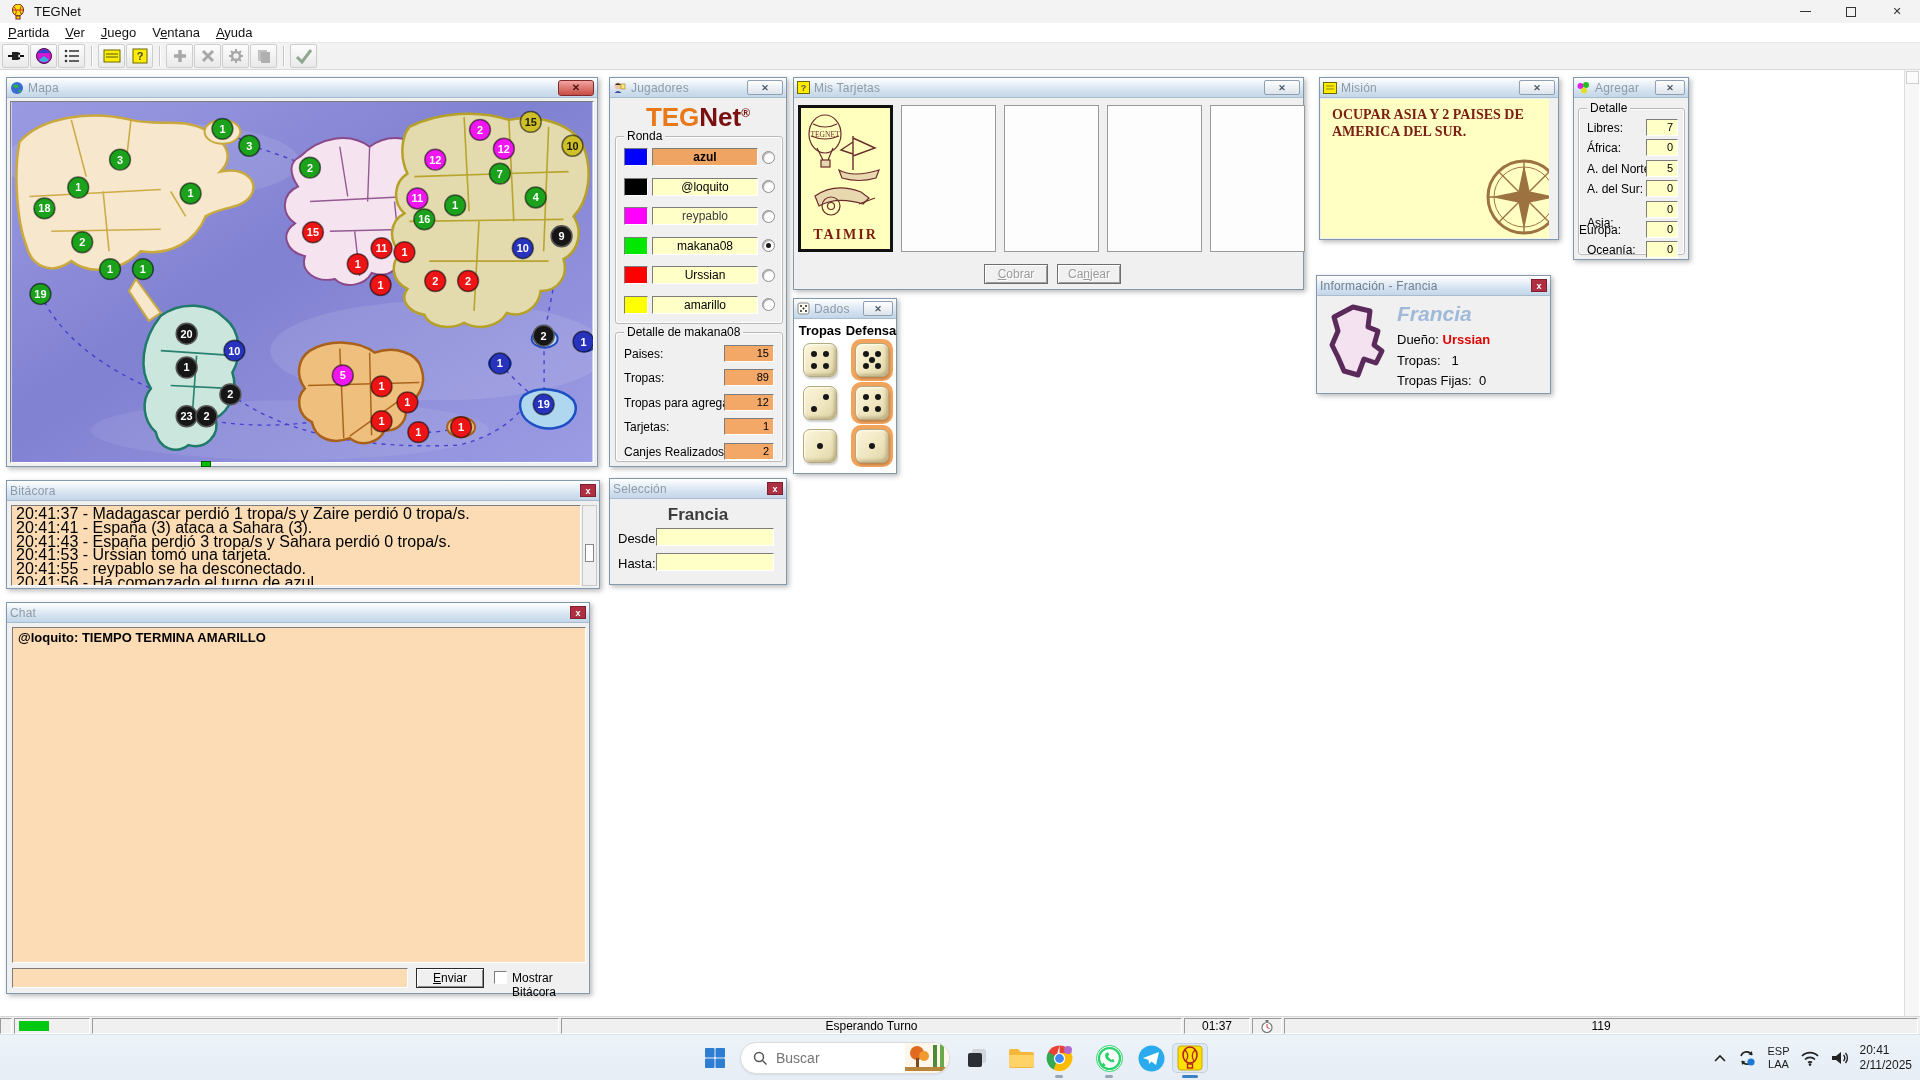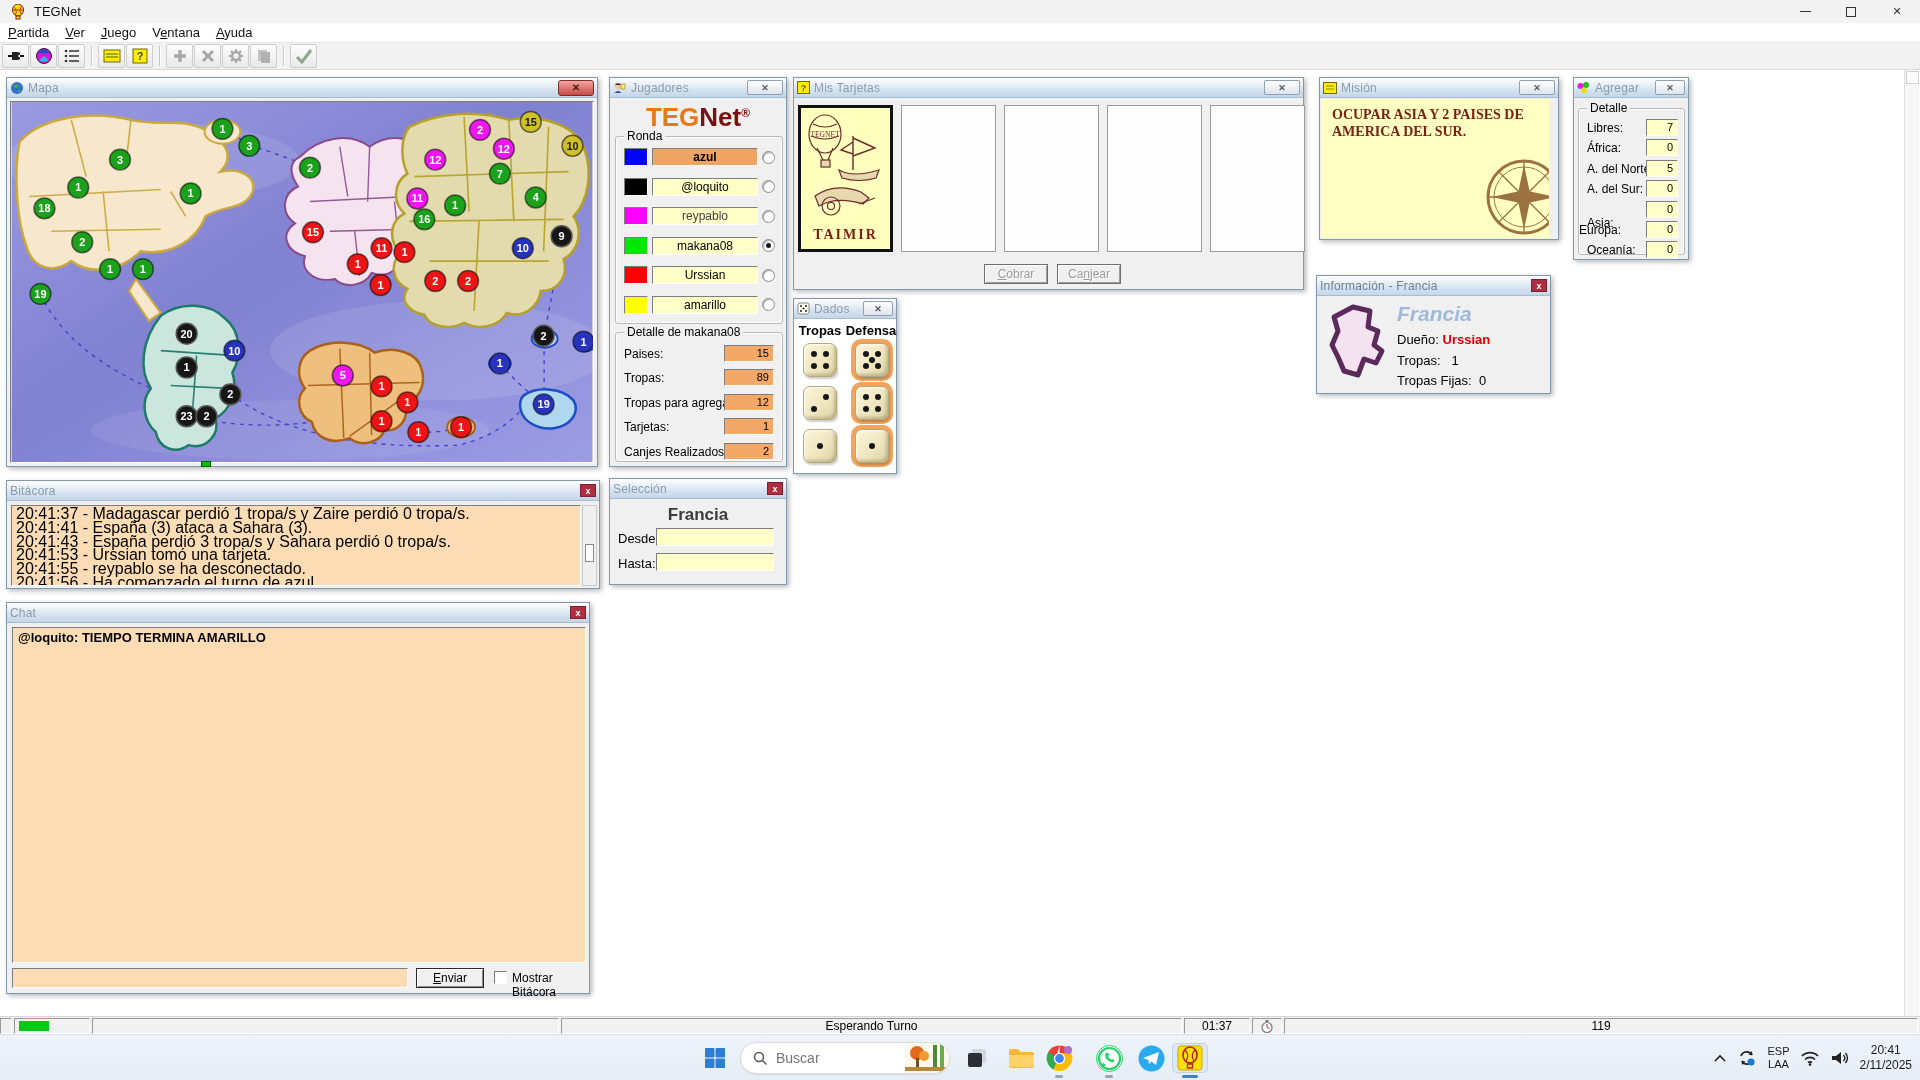--- a/index.html
+++ b/index.html
@@ -88,21 +88,21 @@
   
   .taskbar { position:absolute; left:0; top:1034px; width:1920px; height:46px;
     background:linear-gradient(#edf3f9,#e6edf5); border-top:1px solid #d8e2ec; }
   .tkicon { position:absolute; top:8px; width:30px; height:30px; display:flex; align-items:center; justify-content:center; border-radius:5px; }
   .searchpill { position:absolute; left:740px; top:7px; width:210px; height:32px; background:#fff;
     border:1px solid #dcdcdc; border-radius:17px; display:flex; align-items:center; overflow:hidden;
     box-shadow:0 1px 2px rgba(0,0,0,.08); }
   .searchpill input { border:0; outline:0; flex:1; font-size:14px; color:#555; background:transparent; min-width:0;
     font-family:"Liberation Sans", sans-serif; }
   .tray { position:absolute; right:8px; top:0; height:46px; display:flex; align-items:center; gap:10px; color:#1a1a1a; }
-  .traytime { text-align:center; font-size:12px; line-height:15px; }
+  .traytime { text-align:left; font-size:12px; line-height:15px; }
   .langblock { font-size:11px; line-height:13px; text-align:center; }
 </style>
 </head>
 <body>
 
 <div class="titlebar">
   <svg class="appicon" viewBox="0 0 16 16">
     <ellipse cx="8" cy="6" rx="5.5" ry="6" fill="#ffe000" stroke="#7a2020" stroke-width="1"></ellipse>
     <path d="M4 3 Q8 7 5 11 M11 2.5 Q8.5 7 11.5 10.5 M3 6 h10" stroke="#c03030" stroke-width="1" fill="none"></path>
     <rect x="6" y="12" width="4" height="3" fill="#ffe000" stroke="#7a2020" stroke-width="1"></rect>

